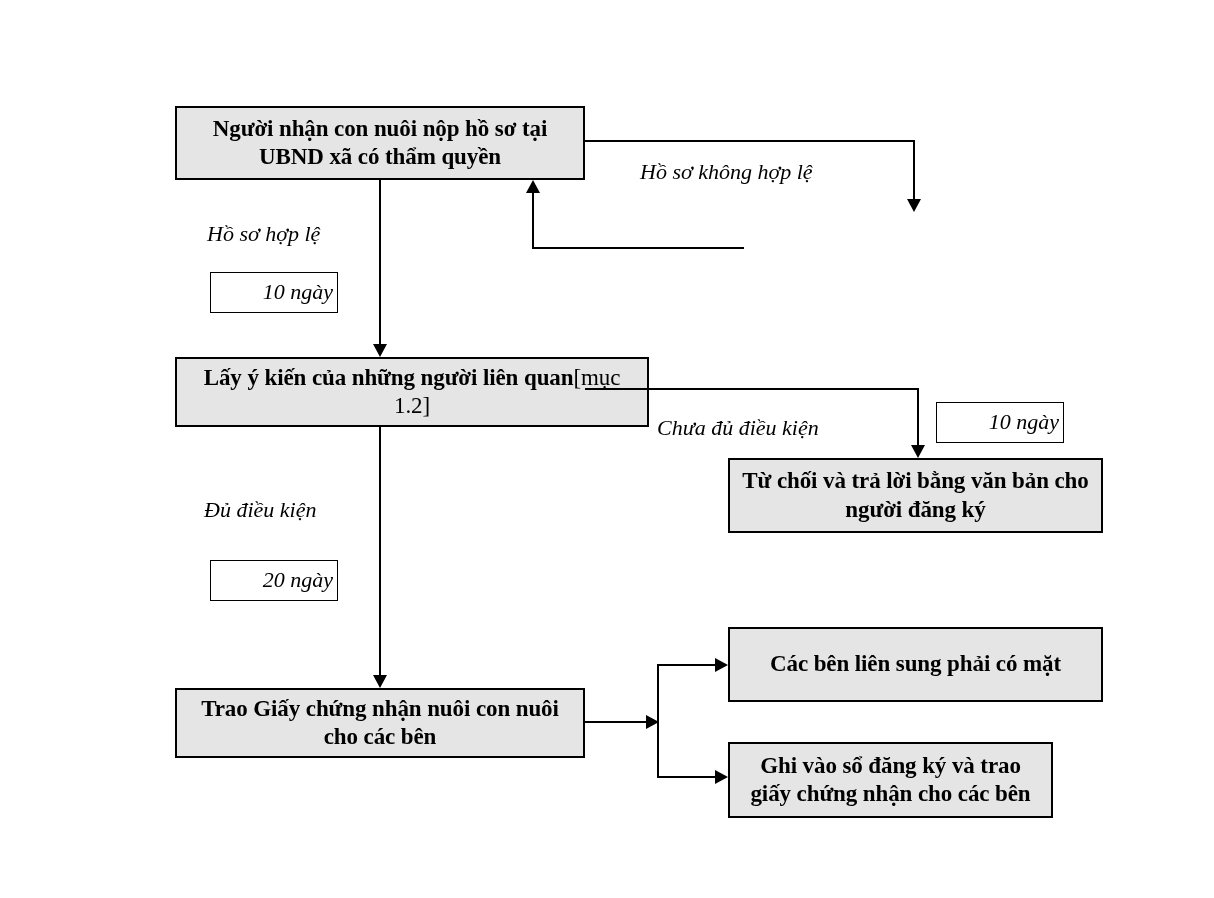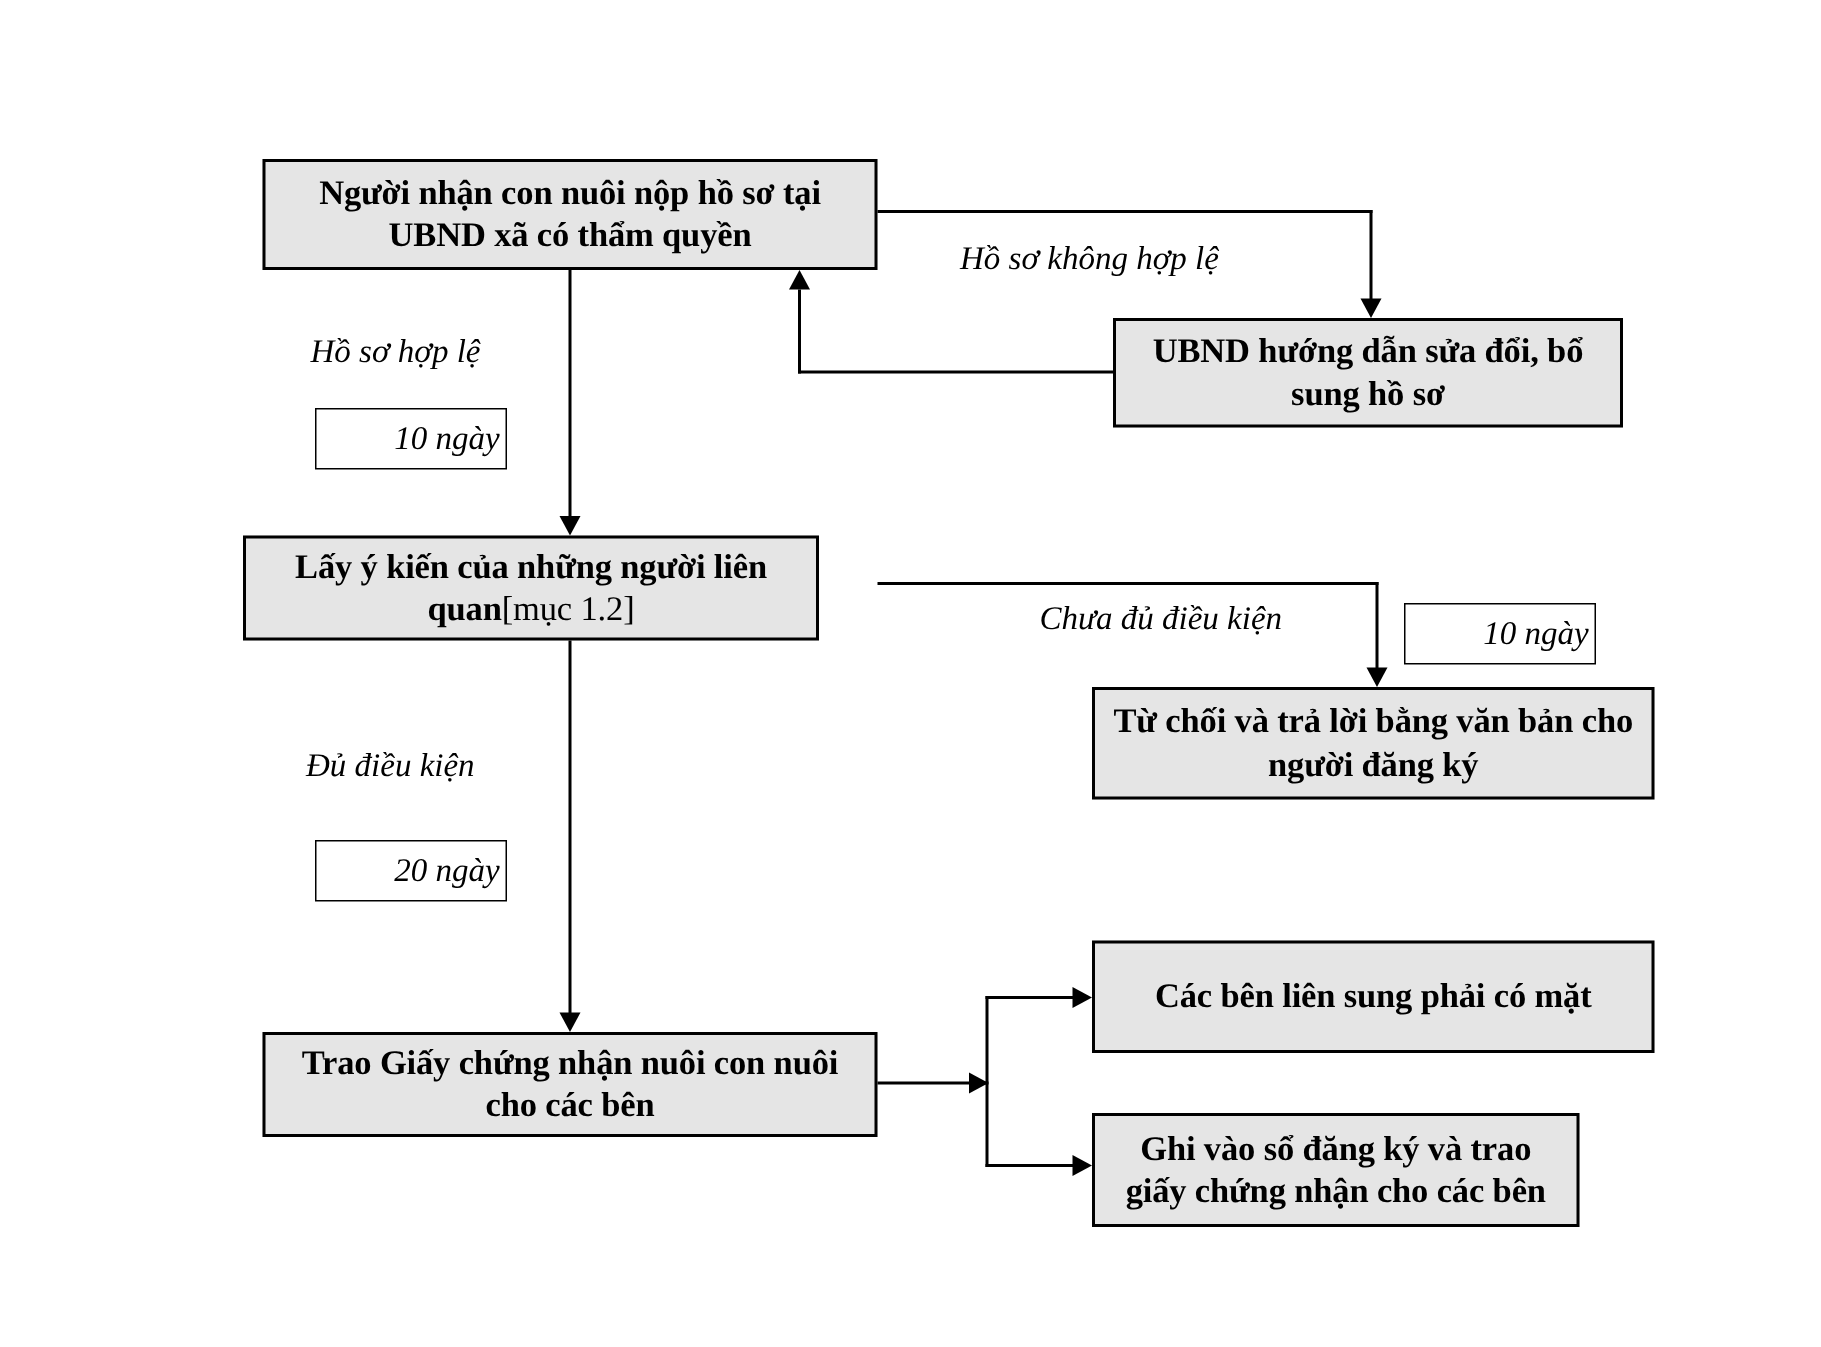--- a/index.html
+++ b/index.html
@@ -88,25 +88,22 @@
 </style>
 </head>
 <body>
 
 <div id="canvas">
 
   <div class="node" style="left:175px; top:106px; width:410px; height:74px;">
     <span>Người nhận con nuôi nộp hồ sơ tại UBND xã có thẩm quyền</span>
   </div>
 
-  <div class="node" style="left:742px; top:212px; width:340px; height:73px;">
-    <span>UBND hướng dẫn sửa đổi, bổ sung hồ sơ</span>
-  </div>
 
-  <div class="node" style="left:162px; top:357px; width:384px; height:70px;">
+  <div class="node" style="left:175px; top:357px; width:474px; height:70px;">
     <span><span>Lấy ý kiến của những người liên quan</span><span class="reg">[mục 1.2]</span></span>
   </div>
 
   <div class="node" style="left:728px; top:458px; width:375px; height:75px;">
     <span>Từ chối và trả lời bằng văn bản cho người đăng ký</span>
   </div>
 
   <div class="node" style="left:175px; top:688px; width:410px; height:70px;">
     <span>Trao Giấy chứng nhận nuôi con nuôi cho các bên</span>
   </div>
@@ -132,21 +129,21 @@
   </div>
 
   <div class="edge-label" style="left:207px; top:222px;">
     <span>Hồ sơ hợp lệ</span>
   </div>
 
   <div class="edge-label" style="left:640px; top:160px;text-align:center;">
     <span>Hồ sơ không hợp lệ</span>
   </div>
 
-  <div class="edge-label" style="left:657px; top:400px;margin-left:36px;">
+  <div class="edge-label" style="left:657px; top:416px;">
     <span>Chưa đủ điều kiện</span>
   </div>
 
   <div class="edge-label" style="left:204px; top:498px;">
     <span>Đủ điều kiện</span>
   </div>
 
   <div class="hline" style="left:585px; top:140px; width:330px;"></div>
   <div class="vline" style="left:913px; top:140px; height:60px;"></div>
   <div class="arrow arrow-down" style="left:907px; top:199px;"></div>

